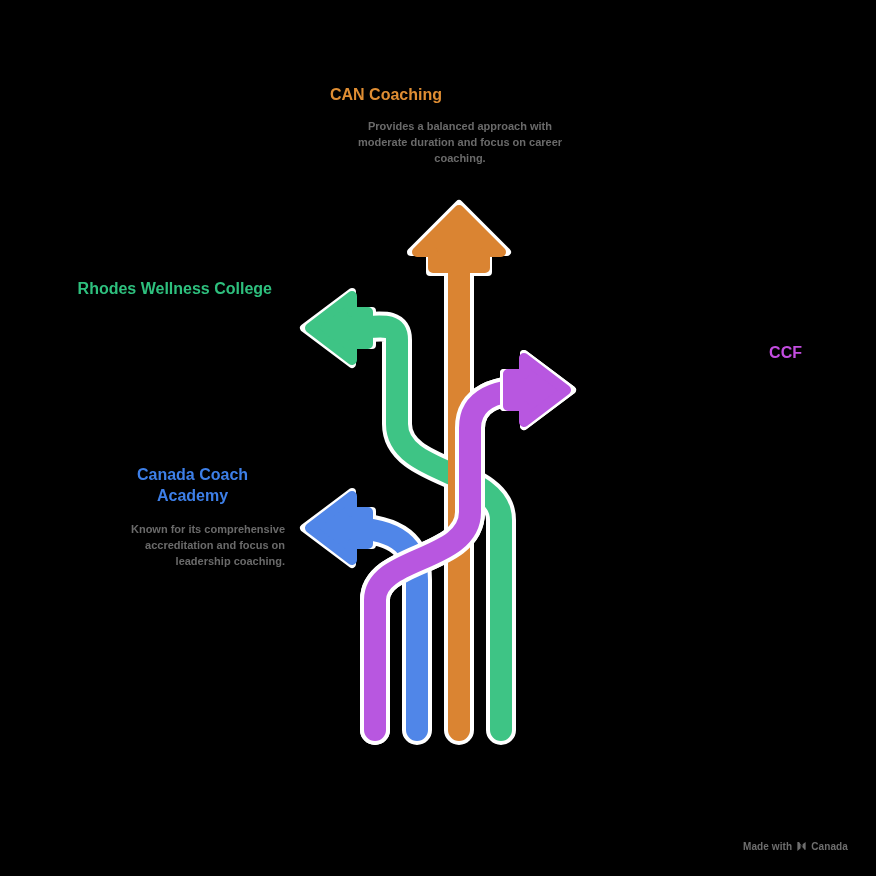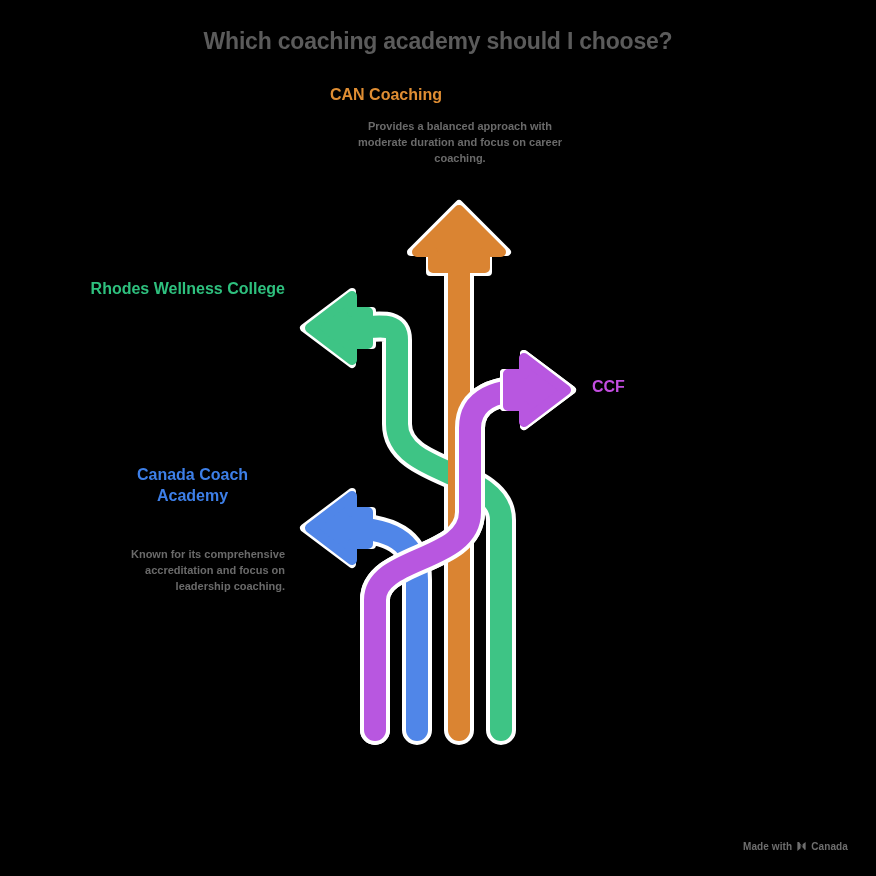--- a/index.html
+++ b/index.html
@@ -56,38 +56,38 @@
     color: #e08e33;
   }
   #desc-can {
     left: 345px;
     top: 119px;
     width: 230px;
     text-align: center;
   }
   
   #label-rhodes {
-    left: 85px;
+    left: 72px;
     top: 278px;
     width: 200px;
     text-align: right;
     color: #2ec07e;
   }
   #desc-rhodes {
     left: 95px;
     top: 337px;
     width: 190px;
     text-align: right;
   }
   
   #label-ccf {
     left: 592px;
-    top: 376px;
+    top: 342px;
     width: 210px;
-    text-align: left;
+    text-align: right;
     color: #c34de0;
   }
   #desc-ccf {
     left: 592px;
     top: 398px;
     width: 175px;
     text-align: left;
   }
   
   #label-canada {
@@ -95,21 +95,20 @@
     top: 464px;
     width: 185px;
     text-align: center;
     color: #3d7fe8;
   }
   #desc-canada {
     left: 95px;
     top: 522px;
     width: 190px;
     text-align: right;
-    margin-top: 25px;
   }
   
   #watermark {
     position: absolute;
     right: 28px;
     bottom: 24px;
     display: flex;
     align-items: center;
     gap: 4px;
     font-size: 10px;
@@ -120,21 +119,20 @@
   #watermark .wm-logo {
     display: inline-block;
     line-height: 0;
   }
 </style>
 </head>
 <body>
 
 <div id="canvas">
 
-  <div class="page-title">Which coaching academy should I choose?</div>
 
   <svg id="diagram-svg" viewBox="0 0 876 876">
     <defs>
       <style>
         .stroke-band { fill: none; stroke-width: 22; stroke-linecap: round; stroke-linejoin: round; }
         .band-outline { fill: none; stroke: #ffffff; stroke-width: 30; stroke-linecap: round; stroke-linejoin: round; }
         .head-outline { stroke: #ffffff; stroke-width: 8; stroke-linejoin: round; stroke-linecap: round; }
       </style>
     </defs>
 

